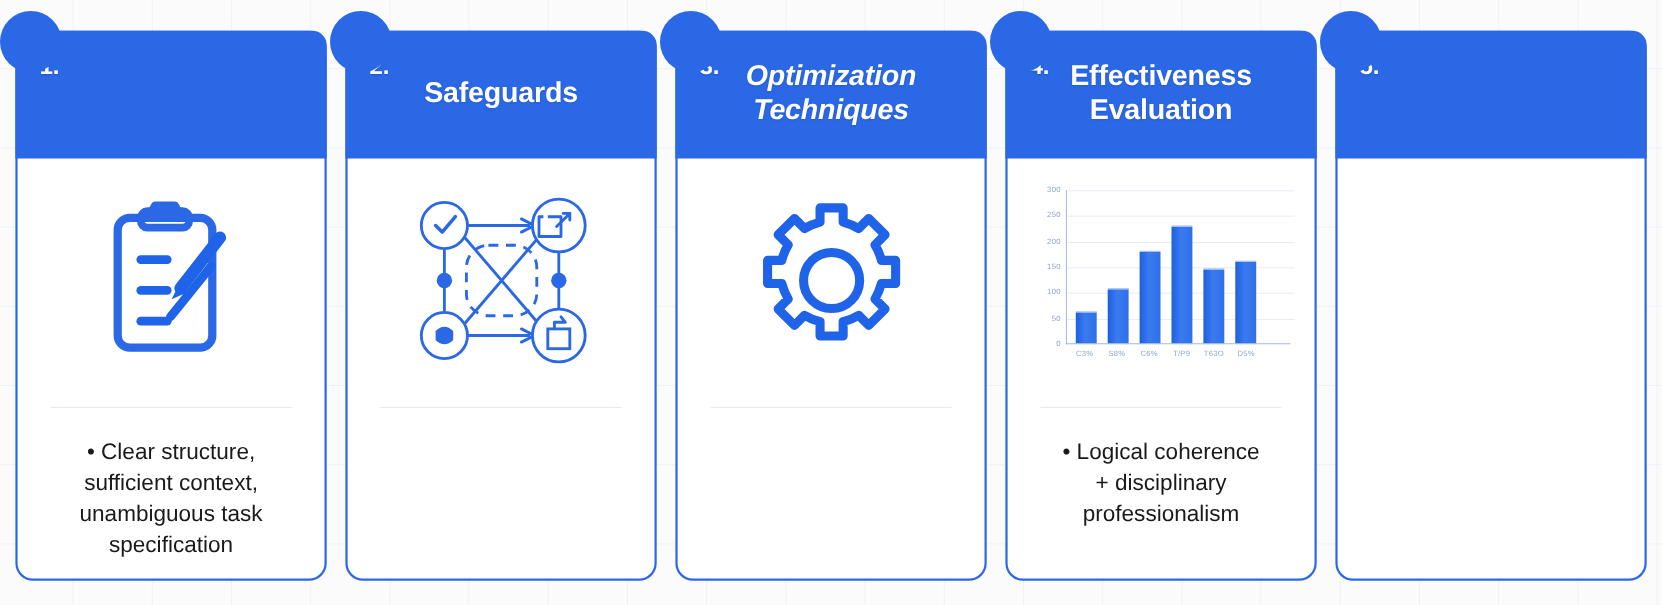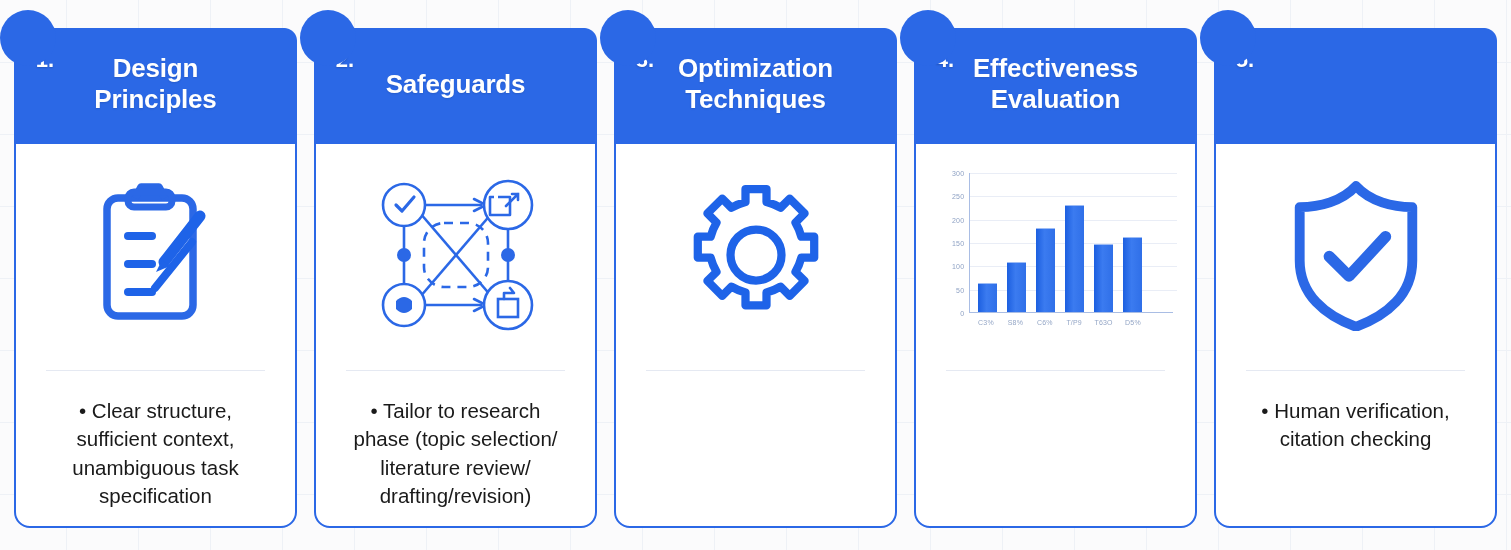--- a/index.html
+++ b/index.html
@@ -210,22 +210,20 @@
 </head>
 <body>
 
 <div id="stage">
   <div id="cards">
 
     <div class="card">
       <div class="card-header">
         <div class="badge"></div>
         <div class="badge-num">1.</div>
-        <div class="card-title" style="white-space:pre-line;">Design
-Principles</div>
       </div>
       <div class="card-body">
         <div class="icon-area">
           <span>
             <svg width="124" height="150" viewBox="0 0 124 150" fill="none">
               <rect x="13" y="18" width="86" height="118" rx="11" stroke="#2b68e6" stroke-width="7.5"></rect>
               <path d="M41 18 L47 7 H65 L71 18" stroke="#2b68e6" stroke-width="7.5" stroke-linejoin="round" fill="none"></path>
               <rect x="34" y="12" width="44" height="15" rx="6" stroke="#2b68e6" stroke-width="7" fill="none"></rect>
               <rect x="30" y="52" width="32" height="8" rx="4" fill="#1e63e8"></rect>
               <rect x="30" y="80" width="32" height="8" rx="4" fill="#1e63e8"></rect>
@@ -274,34 +272,28 @@
               <path d="M140 31 L152 19 M146 19 h6 v6" stroke="#2b68e6" stroke-width="2.6" fill="none" stroke-linecap="round"></path>
               <circle cx="38" cy="130" r="21" fill="#ffffff" stroke="#2b68e6" stroke-width="2.6"></circle>
               <path d="M30 126 q8 -8 16 0 v8 q-8 8 -16 0 z" fill="#2b68e6"></path>
               <circle cx="142" cy="130" r="24" fill="#ffffff" stroke="#2b68e6" stroke-width="2.6"></circle>
               <rect x="132" y="124" width="20" height="18" stroke="#2b68e6" stroke-width="2.6" fill="none"></rect>
               <path d="M138 124 v-6 h10 l-4 -5" stroke="#2b68e6" stroke-width="2.6" fill="none" stroke-linecap="round" stroke-linejoin="round"></path>
             </svg>
           </span>
         </div>
         <div class="divider"></div>
-        <div class="desc-area">
-          <div class="desc">•  Tailor to research
-phase (topic selection/
-literature review/
-drafting/revision)</div>
-        </div>
       </div>
     </div>
 
     <div class="card">
       <div class="card-header">
         <div class="badge"></div>
         <div class="badge-num">3.</div>
-        <div class="card-title" style="white-space:pre-line;">Optimization
+        <div class="card-title" style="white-space:pre-line;font-style:italic;">Optimization
 Techniques</div>
       </div>
       <div class="card-body">
         <div class="icon-area">
           <span>
             <svg width="150" height="150" viewBox="0 0 100 100" fill="none">
               <path d="M43 6 h14 v8.6 a36 36 0 0 1 9.4 3.9 l6.1 -6.1 l9.9 9.9 l-6.1 6.1 a36 36 0 0 1 3.9 9.4 h8.6 v14 h-8.6 a36 36 0 0 1 -3.9 9.4 l6.1 6.1 l-9.9 9.9 l-6.1 -6.1 a36 36 0 0 1 -9.4 3.9 v8.6 h-14 v-8.6 a36 36 0 0 1 -9.4 -3.9 l-6.1 6.1 l-9.9 -9.9 l6.1 -6.1 a36 36 0 0 1 -3.9 -9.4 h-8.6 v-14 h8.6 a36 36 0 0 1 3.9 -9.4 l-6.1 -6.1 l9.9 -9.9 l6.1 6.1 a36 36 0 0 1 9.4 -3.9 z" stroke="#1e63e8" stroke-width="5.5" stroke-linejoin="round" fill="none"></path>
               <circle cx="50" cy="50" r="17" stroke="#1e63e8" stroke-width="5.5" fill="none"></circle>
             </svg>
           </span>
@@ -351,39 +343,29 @@
                 <div class="chart-xtick">C3%</div>
                 <div class="chart-xtick">S8%</div>
                 <div class="chart-xtick">C6%</div>
                 <div class="chart-xtick">T/P9</div>
                 <div class="chart-xtick">T63O</div>
                 <div class="chart-xtick">D5%</div>
               </div>
           </div>
         </div>
         <div class="divider"></div>
+        <div class="desc-area">
+          <div class="desc">•  Logical coherence
++ disciplinary
+professionalism</div>
+        </div>
       </div>
     </div>
 
     <div class="card">
       <div class="card-header">
         <div class="badge"></div>
         <div class="badge-num">5.</div>
-      </div>
-      <div class="card-body">
-        <div class="icon-area">
-          <span>
-            <svg width="142" height="152" viewBox="0 0 100 108" fill="none">
-              <path d="M50 5 C40 16 24 20 10 20 v38 c0 24 18 39 40 47 c22 -8 40 -23 40 -47 v-38 c-14 0 -30 -4 -40 -15 z" stroke="#2b68e6" stroke-width="7" stroke-linejoin="round" fill="none"></path>
-              <path d="M31 55 L45 69 L71 41" stroke="#2b68e6" stroke-width="8" fill="none" stroke-linecap="round" stroke-linejoin="round"></path>
-            </svg>
-          </span>
-        </div>
-        <div class="divider"></div>
-        <div class="desc-area">
-          <div class="desc">•  Human verification,
-citation checking</div>
-        </div>
       </div>
     </div>
 
   </div>
 </div>
 
 </body></html>

